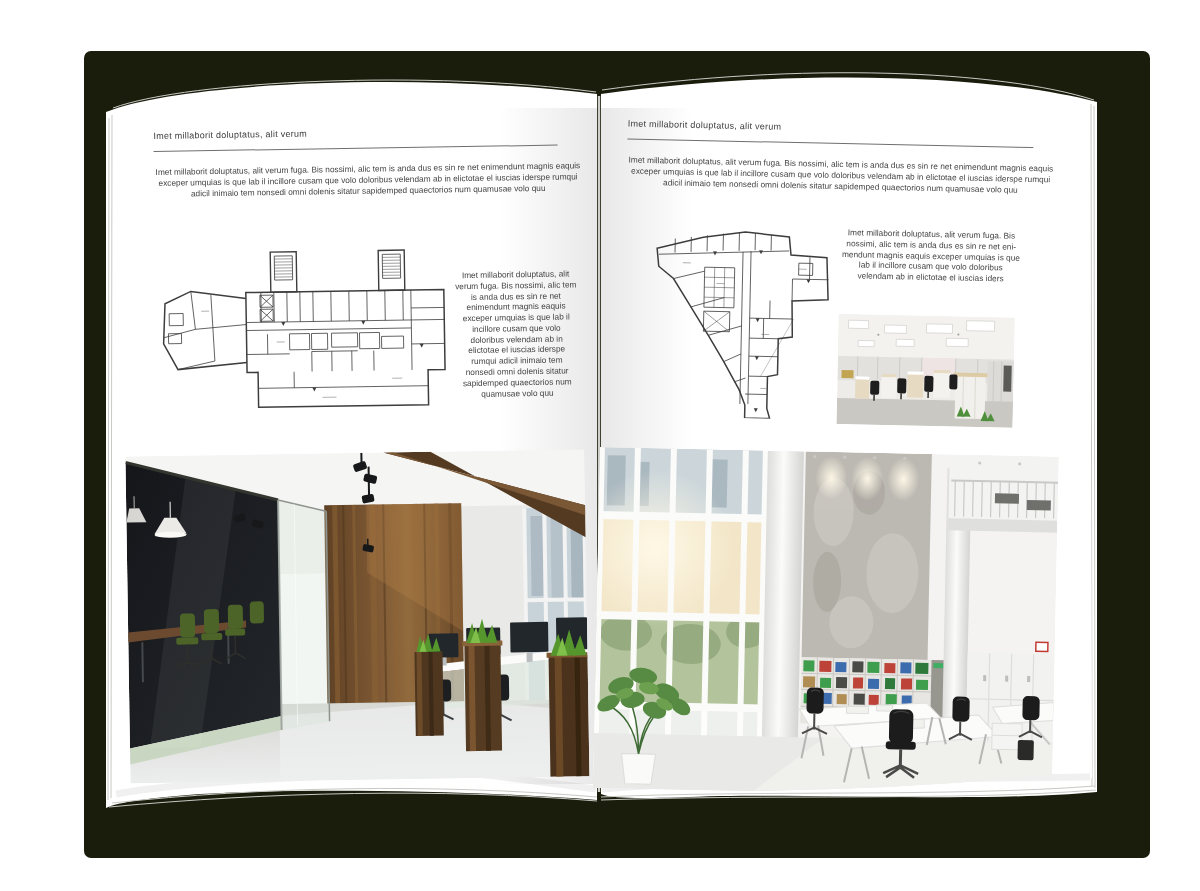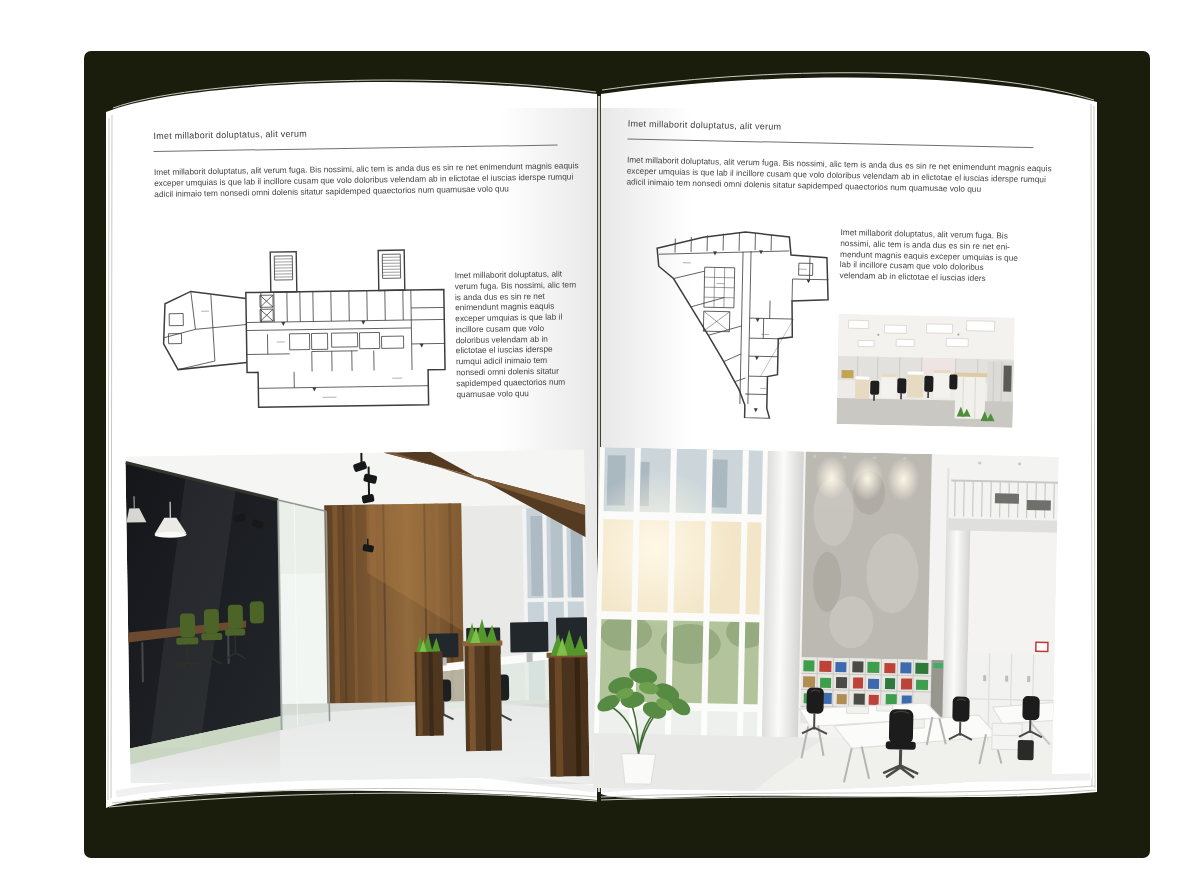--- a/index.html
+++ b/index.html
@@ -1,17 +1,17 @@
 <!DOCTYPE html>
 <html><head>
 <meta charset="utf-8">
 <style>
   html,body{margin:0;padding:0;background:#ffffff;}
   .stage{position:relative;width:1200px;height:891px;overflow:hidden;background:#ffffff;
-         font-family:"Liberation Sans",sans-serif;}
+         font-family:"Liberation Sans",sans-serif;text-align:center;}
   .shadow-blob{position:absolute;left:84px;top:51px;width:1066px;height:807px;
                background:#1b1d0c;border-radius:7px;z-index:1;}
   svg.book{position:absolute;left:0;top:0;z-index:2;}
   .spine-shade{position:absolute;z-index:3;pointer-events:none;}
   .spine-shade.l{left:498px;top:108px;width:99px;height:676px;
       background:linear-gradient(to right,rgba(0,0,0,0),rgba(0,0,0,0.09));}
   .spine-shade.r{left:601px;top:108px;width:92px;height:676px;
       background:linear-gradient(to left,rgba(0,0,0,0),rgba(0,0,0,0.09));}
   .content{position:absolute;left:0;top:0;width:1200px;height:891px;z-index:4;color:#3d3d3d;}
   .content.left{transform:rotate(-0.9deg);transform-origin:597px 110px;}

